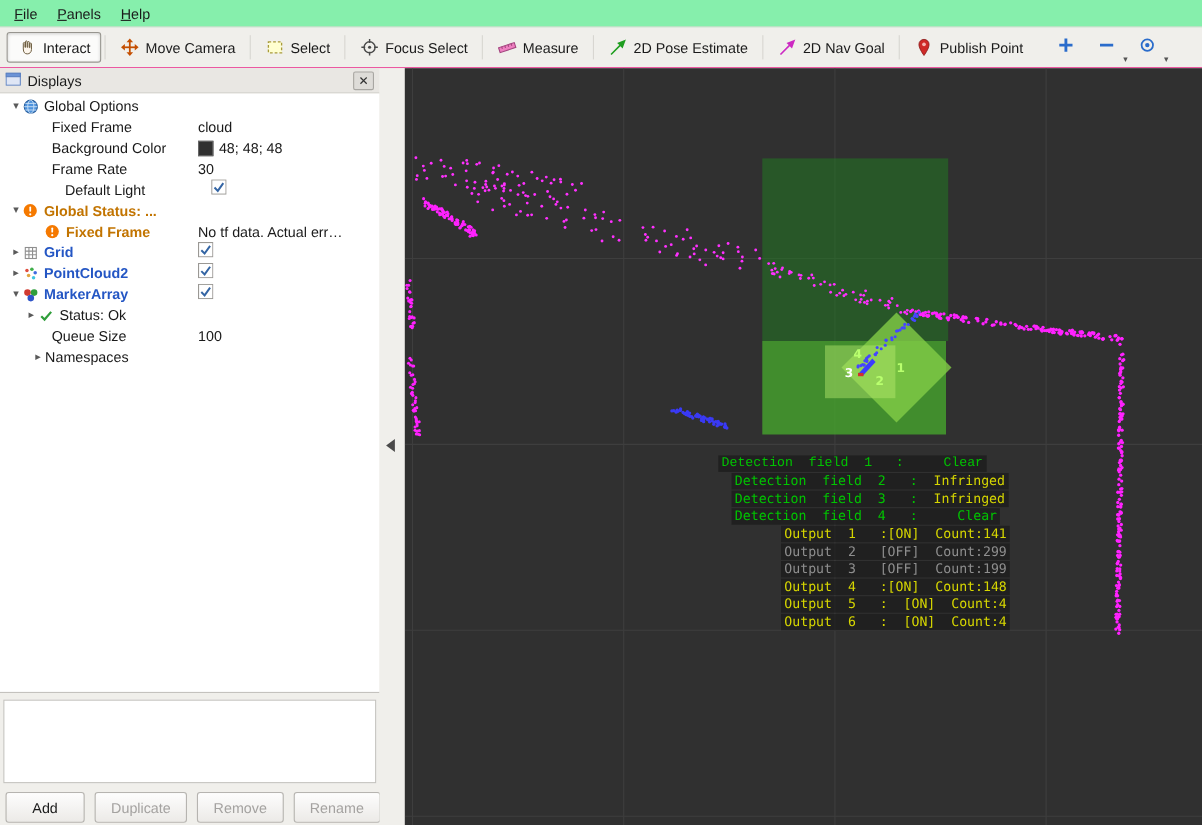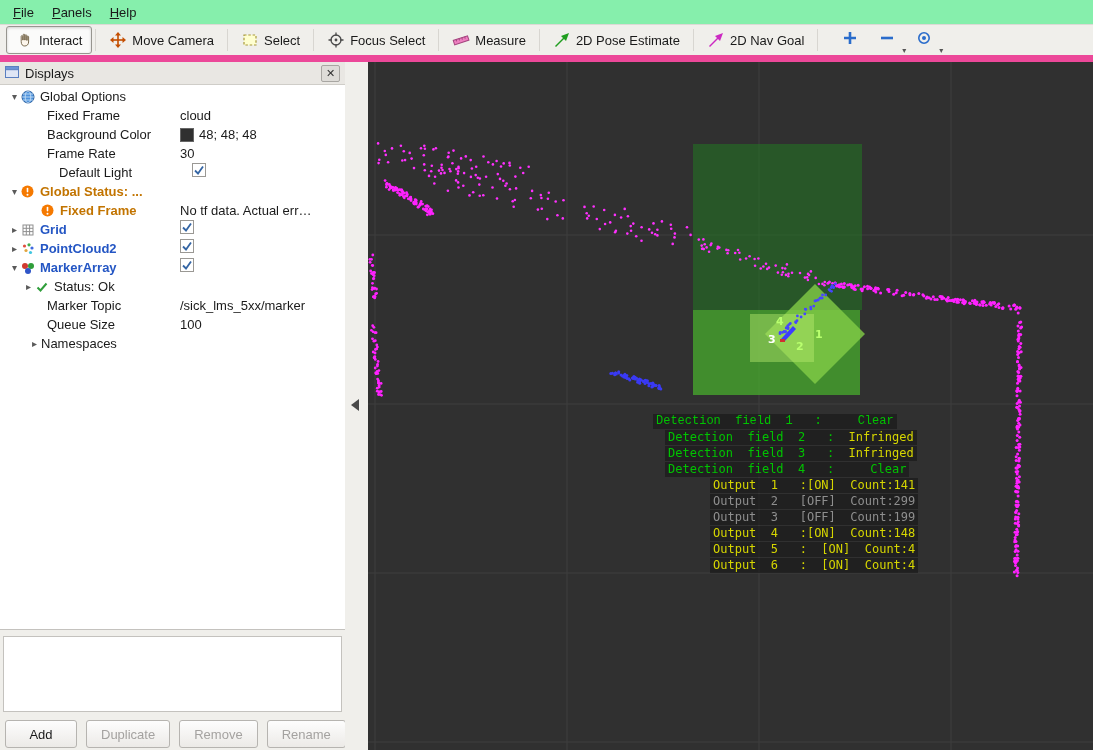--- a/index.html
+++ b/index.html
@@ -5,21 +5,21 @@
   html,body{margin:0;padding:0}
   body{width:1093px;height:750px;position:relative;overflow:hidden;
        font-family:"Liberation Sans","DejaVu Sans",sans-serif;font-size:13px;
        background:#f0efeb;color:#1a1a1a}
   
   .menu-bar{position:absolute;left:0;top:0;width:100%;height:25px;display:flex;align-items:center;
             background:#86efac;border-bottom:1px solid #dcdad5;box-sizing:border-box;padding-left:4px}
   .menu-item{padding:3px 9px;cursor:default}
   
   .toolbar{position:absolute;left:0;top:25px;width:100%;height:37px;display:flex;align-items:center;
-           background:#f0efeb;border-bottom:7px solid #ec4899;box-sizing:border-box;padding:0 6px}
+           background:#f0efeb;border-bottom:1px solid #ec4899;box-sizing:border-box;padding:0 6px}
   .tools{display:flex;align-items:center;height:100%}
   .tool-btn{display:flex;align-items:center;gap:5px;padding:4px 9px;background:transparent;
             border:1px solid transparent;border-radius:3px;font:inherit;color:#1a1a1a;cursor:default}
   .tool-btn.active{background:#fbfbfa;border-color:#97958f;box-shadow:inset 0 1px 3px rgba(0,0,0,.18)}
   .tb-sep{width:1px;height:22px;background:#d8d6d1;margin:0 3px}
   .ticon svg{display:block}
   .actions{display:flex;align-items:center;margin-left:18px;gap:10px}
   .action-btn{position:relative;background:transparent;border:none;padding:2px 7px 6px 2px;cursor:default}
   .caret{position:absolute;right:-3px;bottom:-2px;font-size:8px;color:#555}
   
@@ -139,20 +139,29 @@
         <div class="tb-sep"></div>
         <button class="tool-btn">
           <span class="ticon">
             <svg width="18" height="18" viewBox="0 0 18 18">
               <polygon points="2,15 10,7 8,5 16,2 13,10 11,8 3,16" fill="#cc29c2"></polygon>
             </svg>
           </span>
           <span>2D Nav Goal</span>
         </button>
         <div class="tb-sep"></div>
+        <button class="tool-btn">
+          <span class="ticon">
+            <svg width="18" height="18" viewBox="0 0 18 18">
+              <path d="M9 1.8 a4.6 4.6 0 0 1 4.6 4.6 C13.6 10.3 9 16.4 9 16.4 S4.4 10.3 4.4 6.4 A4.6 4.6 0 0 1 9 1.8 Z" fill="#cf2a27" stroke="#8e1d1b" stroke-width="0.8"></path>
+              <circle cx="9" cy="6.3" r="1.7" fill="#f4b5b0"></circle>
+            </svg>
+          </span>
+          <span>Publish Point</span>
+        </button>
       </div>
     <div class="actions">
         <button class="action-btn"><span class="ticon"><svg width="18" height="18" viewBox="0 0 18 18">
               <path d="M9 3 V15 M3 9 H15" stroke="#2a6ccb" stroke-width="2.6"></path>
             </svg></span></button>
         <button class="action-btn"><span class="ticon"><svg width="18" height="18" viewBox="0 0 18 18">
               <path d="M3 9 H15" stroke="#2a6ccb" stroke-width="2.6"></path>
             </svg></span><span class="caret">▾</span></button>
         <button class="action-btn"><span class="ticon"><svg width="18" height="18" viewBox="0 0 18 18">
               <circle cx="9" cy="9" r="5.2" fill="none" stroke="#2a6ccb" stroke-width="1.6"></circle>
@@ -319,29 +328,20 @@
           <div class="tname" style="padding-left: 22px;">
             <span class="arrow">▸</span>
             <span class="ricon">
               <svg width="14" height="14" viewBox="0 0 14 14">
                 <path d="M2.5 7.5 L5.5 10.5 L11.5 3.5" fill="none" stroke="#2f9e3a" stroke-width="2"></path>
               </svg>
             </span>
             <span class="rlabel plain">Status: Ok</span>
           </div>
           <div class="tval"></div>
-        </div>
-        <div class="trow">
-          <div class="tname" style="padding-left: 34px;">
-            <span class="arrow"></span>
-            <span class="rlabel plain">Marker Topic</span>
-          </div>
-          <div class="tval">
-            <span>/sick_lms_5xx/marker</span>
-          </div>
         </div>
         <div class="trow">
           <div class="tname" style="padding-left: 34px;">
             <span class="arrow"></span>
             <span class="rlabel plain">Queue Size</span>
           </div>
           <div class="tval">
             <span>100</span>
           </div>
         </div>

